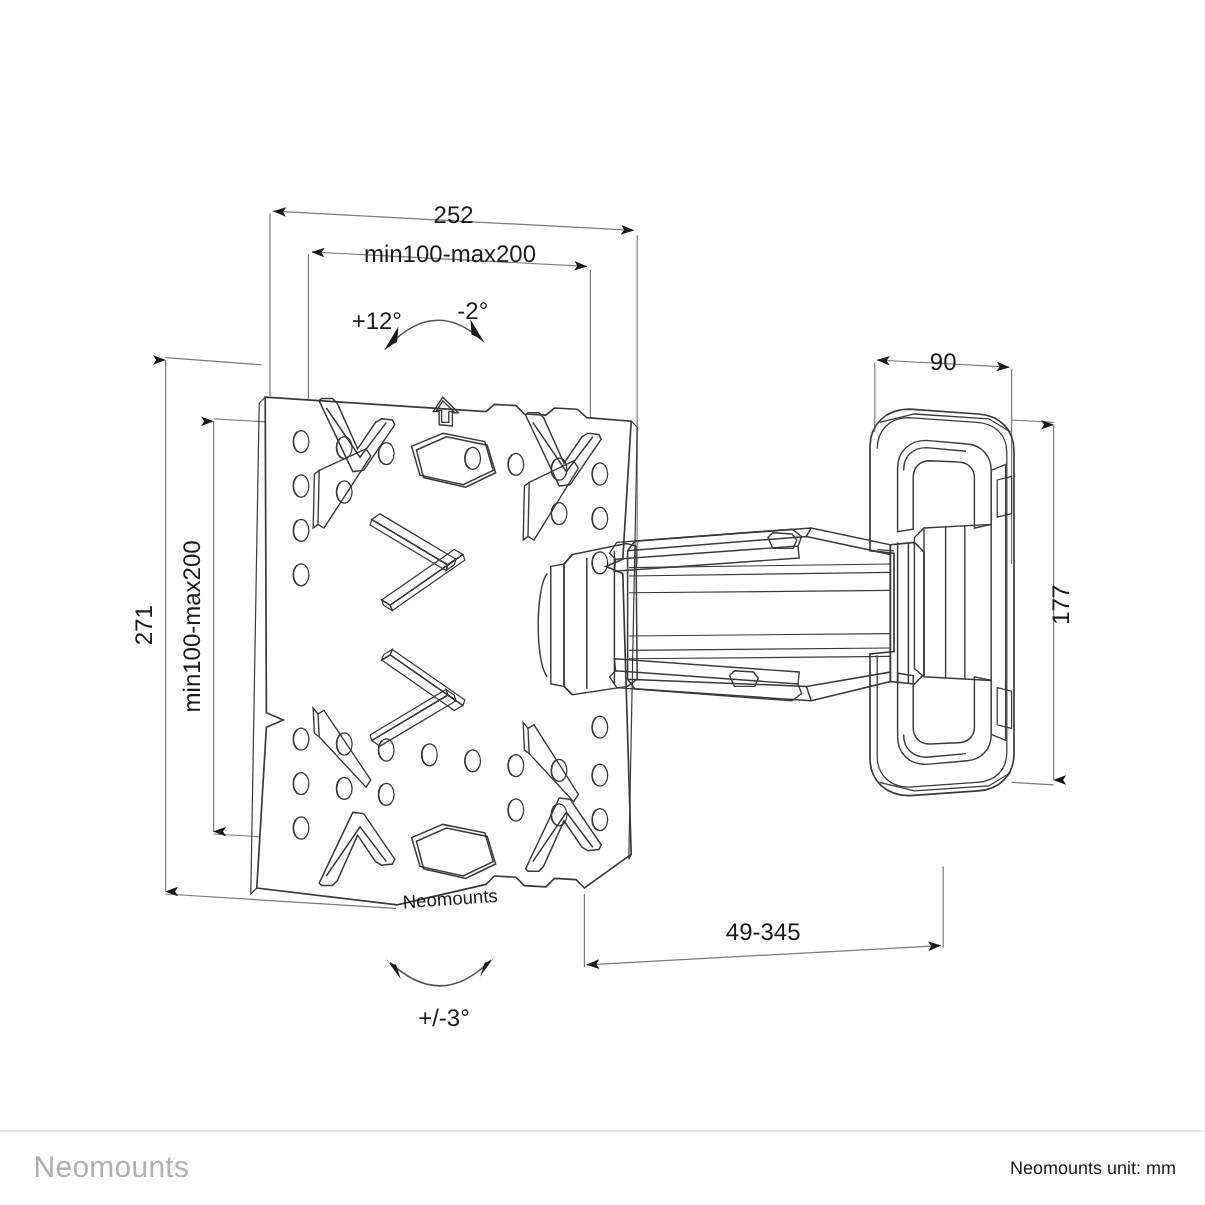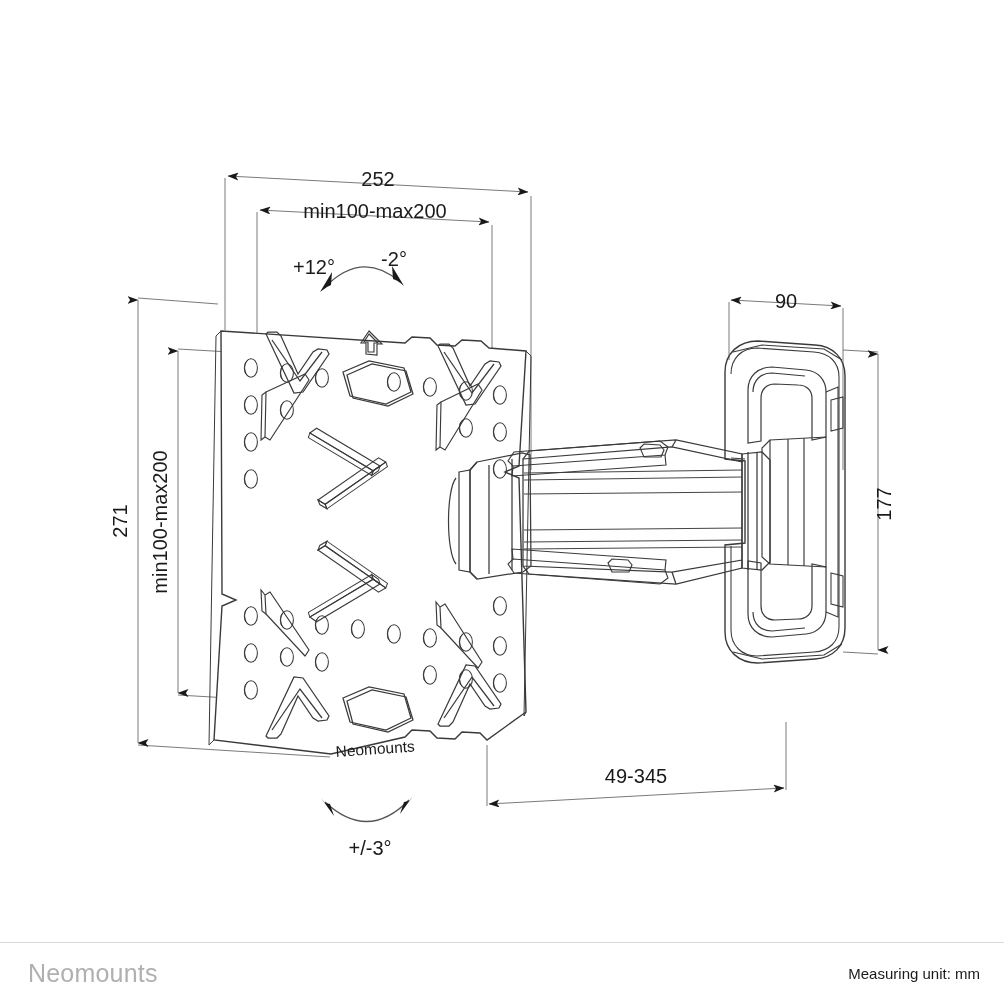--- a/index.html
+++ b/index.html
@@ -355,16 +355,16 @@
       <text x="636" y="783" font-size="20" text-anchor="middle">49-345</text>
 
       <text x="314" y="274" font-size="20" text-anchor="middle">+12°</text>
       <text x="394" y="266" font-size="20" text-anchor="middle">-2°</text>
       <text x="370" y="855" font-size="20" text-anchor="middle">+/-3°</text>
     </g>
   </svg>
 
   <div class="footer">
     <div class="brand">Neomounts</div>
-    <div class="unit">Measuring unit: mm</div>
+    <div class="unit">Neomounts unit: mm</div>
   </div>
 
 </div>
 
 </body></html>

